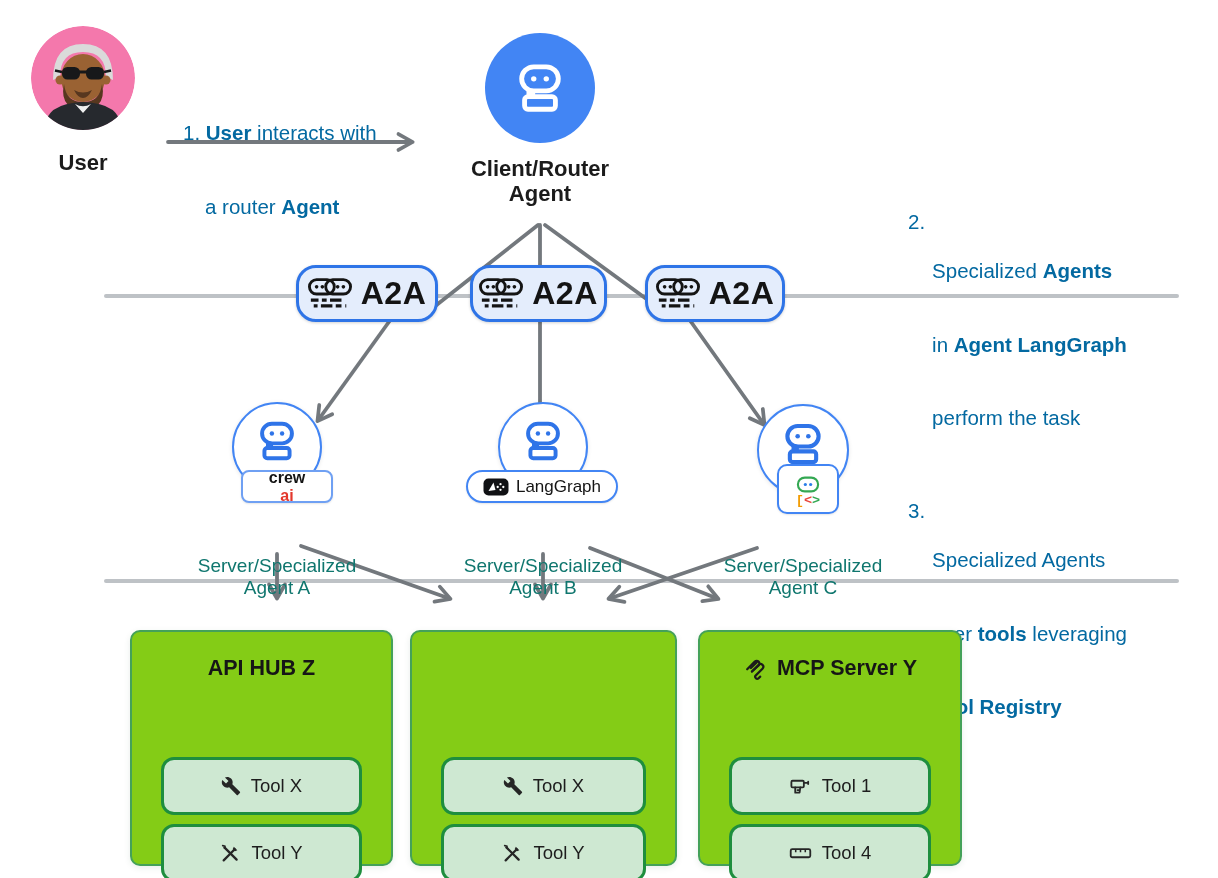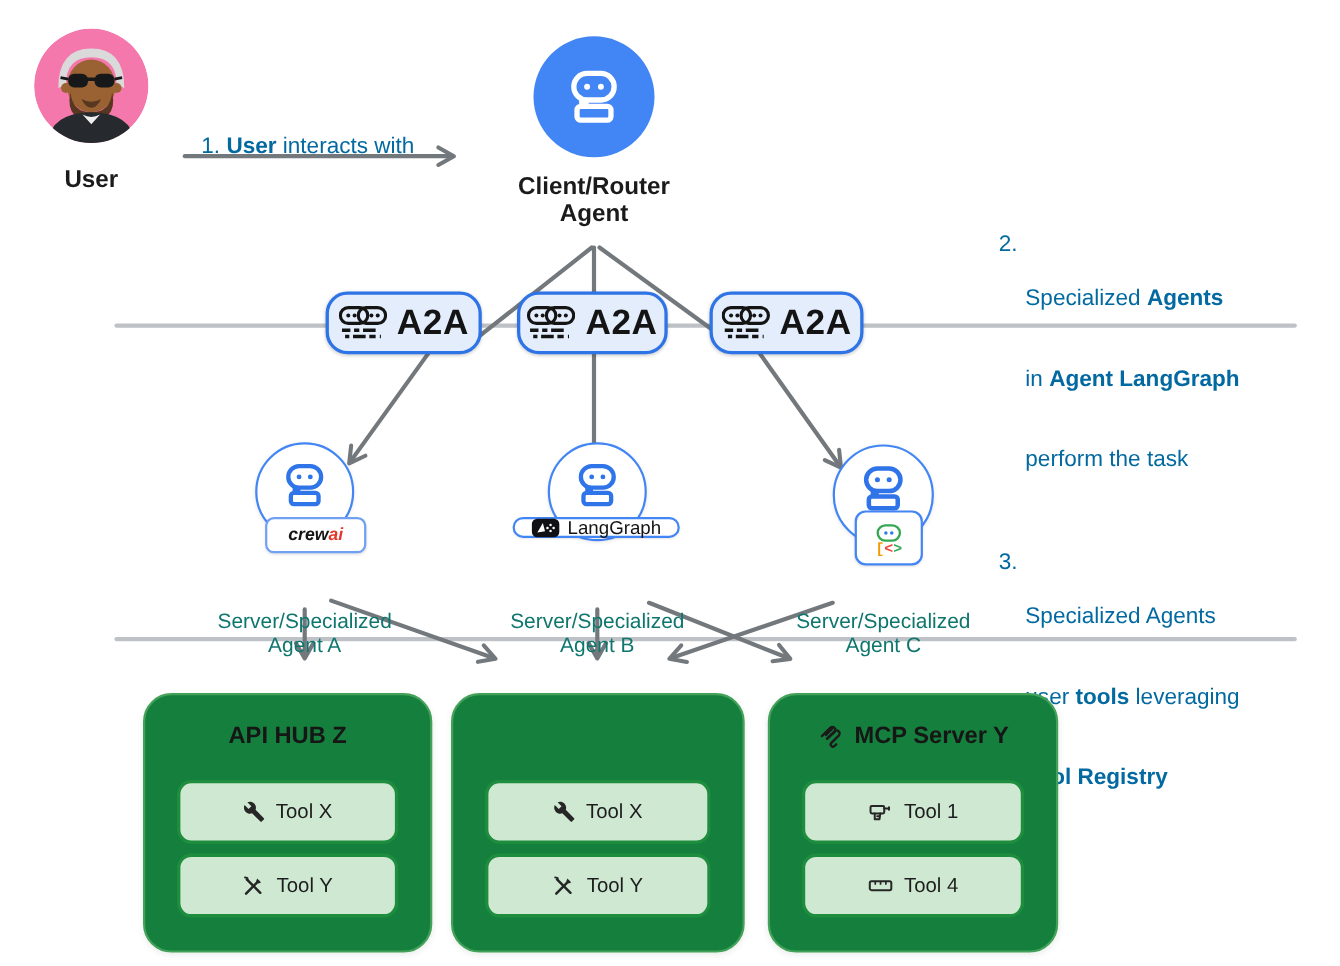--- a/index.html
+++ b/index.html
@@ -22,34 +22,34 @@
              box-shadow:0 1px 3px rgba(0,0,0,.18);box-sizing:border-box;}
   .a2a-badge .a2a-text{font-size:32px;font-weight:700;color:#141414;letter-spacing:.5px;}
   
   .agent-circle{border-radius:50%;background:#fff;border:2.5px solid #4285F4;box-sizing:border-box;
                 display:flex;align-items:center;justify-content:center;
                 box-shadow:0 1px 4px rgba(0,0,0,.10);}
   .agent-circle .robot{transform:translateY(-6px);}
   
   .fw-badge{background:#fff;box-sizing:border-box;display:flex;align-items:center;justify-content:center;
             box-shadow:0 1px 2px rgba(0,0,0,.10);}
-  .crewai{border:2px solid #6FA0F3;border-radius:8px;font-style:italic;font-weight:800;font-size:16px;}
+  .crewai{border:2px solid #6FA0F3;border-radius:8px;font-weight:800;font-size:16px;flex-direction:column;}
   .crewai .c1{color:#141414;} .crewai .c2{color:#E3382C;}
   .langgraph{border:2px solid #4285F4;border-radius:17px;gap:7px;font-size:17px;font-weight:500;color:#141414;}
   .adk{border:2px solid #4285F4;border-radius:10px;flex-direction:column;gap:2px;padding-top:4px;}
   .adk .brackets{font-size:13.5px;font-weight:700;line-height:12px;font-family:"Liberation Mono",monospace;}
   .adk .bk{color:#F29B00;} .adk .lt{color:#E8453C;} .adk .gt{color:#34A853;}
   
-  .gbox{top:630px;height:236px;background:#15803d;border:2px solid #44A159;border-radius:26px;
+  .gbox{top:630px;height:236px;background:#84cc16;border:2px solid #44A159;border-radius:10px;
         box-sizing:border-box;box-shadow:0 2px 6px rgba(40,90,50,.10);}
   .gbox-title{margin-top:24px;display:flex;align-items:center;justify-content:center;gap:9px;
               font-size:21.5px;font-weight:700;color:#161616;}
   .chip{position:absolute;left:29px;right:29px;height:58px;background:#CEE8D2;border:3px solid #1E8E3E;
         border-radius:13px;box-sizing:border-box;display:flex;align-items:center;justify-content:center;gap:10px;
-        font-size:18.5px;font-weight:500;color:#1d1d1d;}
+        font-size:18.5px;font-weight:500;color:#1d1d1d;margin-top:48px;}
   .chip.t1{top:77px;} .chip.t2{top:144px;}
 </style>
 </head>
 <body>
 
 <div id="canvas">
 
   <svg width="0" height="0" style="position:absolute">
     <defs>
       <symbol id="sym-robot" viewBox="0 0 56 56">
@@ -163,20 +163,21 @@
         <path d="M31 46 l-7 -1.5 M73 46 l7 -1.5" stroke="#17181A" stroke-width="2.6"></path>
         <path d="M13 104 q1 -27 39 -28 q38 1 39 28 z" fill="#26292E"></path>
         <path d="M44 78 l8 9 8 -9 q-8 4.5 -16 0 z" fill="#EFEFEF"></path>
       </g>
     </svg>
   </div>
   <div class="abs caption" style="left:20px;top:150px;width:126px">User</div>
 
   <div class="abs step" style="left:183px;top:72px">
     <div><span>1. </span><b>User</b><span> interacts with</span></div>
+    <div style="padding-left:22px"><span>a router </span><b>Agent</b></div>
   </div>
 
   <div class="abs client-circle" style="left:485px;top:33px">
     <svg class="robot" width="54" height="54" style="color:#ffffff">
         <use href="#sym-robot"></use>
       </svg>
   </div>
   <div class="abs caption" style="left:440px;top:156px;width:200px;line-height:25px">
     <div>Client/Router</div>
     <div>Agent</div>
@@ -223,21 +224,21 @@
   <div class="abs agent-circle" style="left:757px;top:404px;width:92px;height:92px">
     <svg class="robot" width="46" height="46" style="color:#2F74E8">
         <use href="#sym-robot"></use>
       </svg>
   </div>
 
   <div class="abs fw-badge crewai" style="left:241px;top:470px;width:92px;height:33px">
     <span class="c1">crew</span>
       <span class="c2">ai</span>
   </div>
-  <div class="abs fw-badge langgraph" style="left:466px;top:470px;width:152px;height:19px">
+  <div class="abs fw-badge langgraph" style="left:466px;top:470px;width:152px;height:33px">
     <svg width="26" height="18">
         <use href="#sym-lgmark"></use>
       </svg>
     <span>LangGraph</span>
   </div>
   <div class="abs fw-badge adk" style="left:777px;top:464px;width:62px;height:50px">
     <svg width="28" height="17">
         <use href="#sym-adkhead"></use>
       </svg>
     <div class="brackets"><span class="bk">[</span><span class="lt">&lt;</span><span class="gt">&gt;</span></div>

